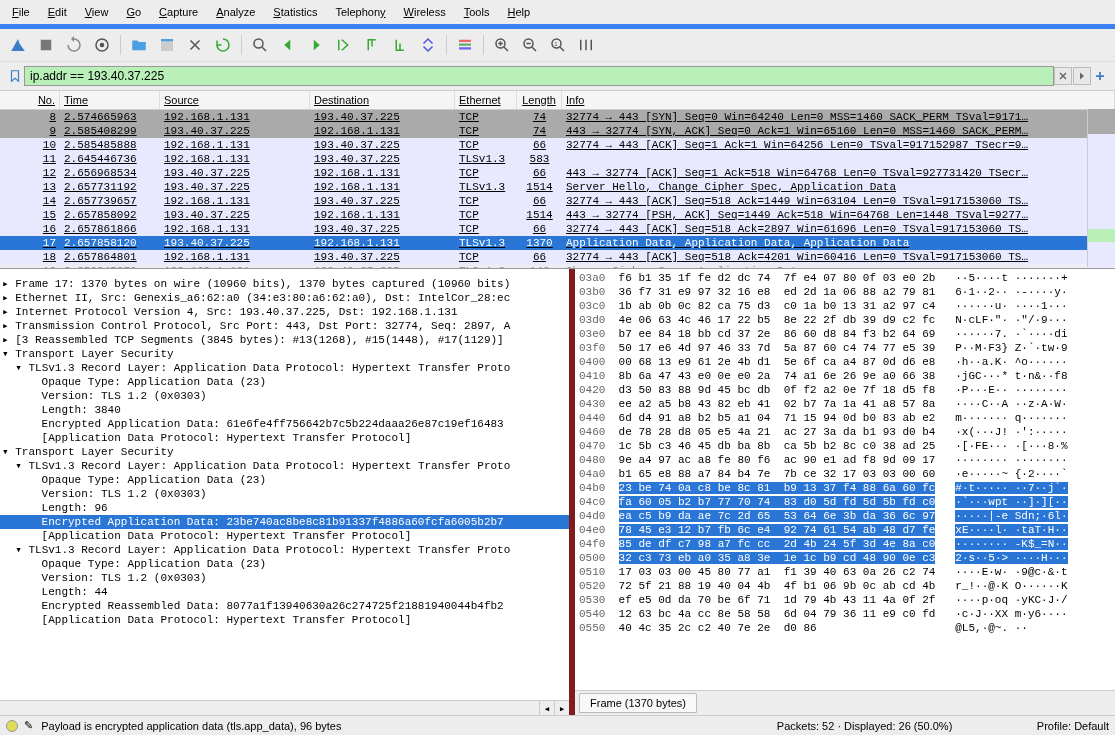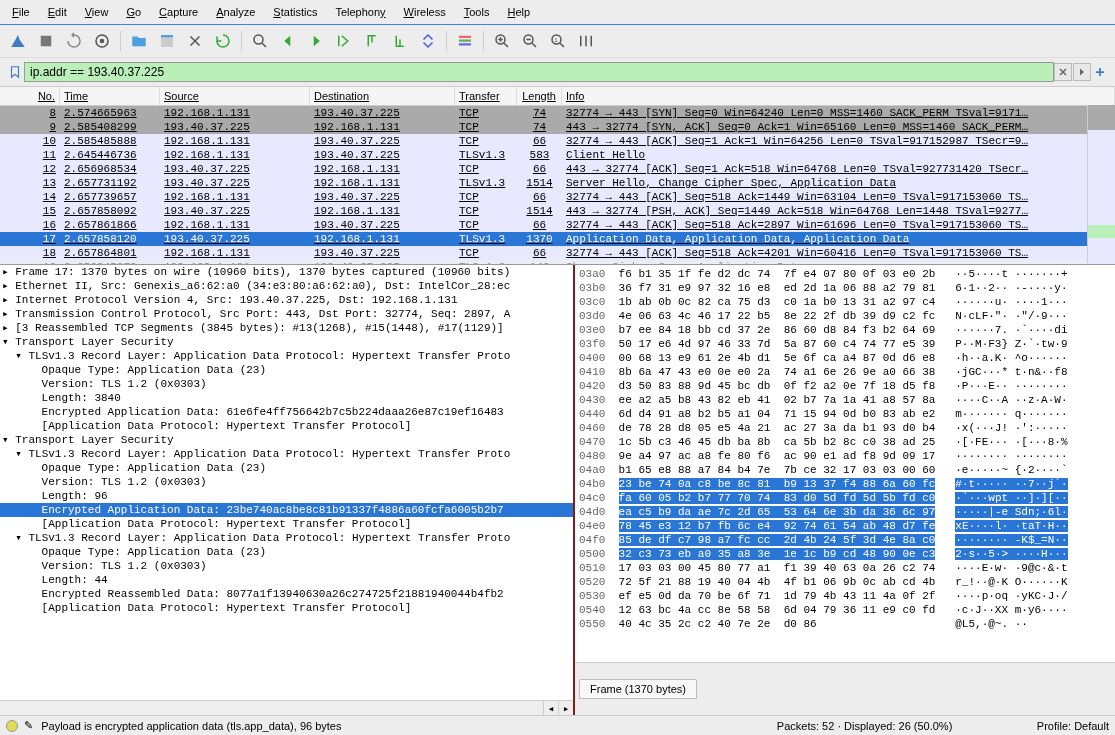--- a/index.html
+++ b/index.html
@@ -1,17 +1,17 @@
 <!DOCTYPE html>
 <html><head>
 <meta charset="utf-8">
 <style>
 * { box-sizing: border-box; margin: 0; padding: 0; }
 body { font-family: "Liberation Sans", Arial, sans-serif; font-size: 11px; background: #f0f0f0; width: 1115px; height: 735px; display: flex; flex-direction: column; overflow: hidden; }
-.menubar { background: #ededed; padding: 3px 4px; display: flex; gap: 2px; border-bottom: 1px solid #3b82f6; }
+.menubar { background: #ededed; padding: 3px 4px; display: flex; gap: 2px; border-bottom: 5px solid #3b82f6; }
 .menubar span { padding: 3px 8px; cursor: default; }
 .menubar span u { text-decoration: underline; }
 .toolbar { background: #ededed; padding: 4px 6px; display: flex; gap: 4px; align-items: center; border-bottom: 1px solid #ddd; }
 .tbtn { width: 24px; height: 24px; display: inline-flex; align-items: center; justify-content: center; border: 1px solid transparent; border-radius: 2px; cursor: pointer; }
 .tbtn svg { width: 18px; height: 18px; }
 .tsep { width: 1px; height: 20px; background: #ccc; margin: 0 2px; }
 .filterbar { background: #ededed; padding: 4px 6px; display: flex; align-items: center; gap: 0; border-bottom: 1px solid #ccc; }
 .filterbook { width: 18px; height: 18px; display: inline-flex; align-items: center; justify-content: center; }
 .filterinput { flex: 1; background: #b8f0b8; border: 1px solid #999; padding: 2px 5px; font-size: 12px; font-family: inherit; }
 .filterbtns { display: flex; gap: 1px; align-items: center; }
@@ -28,31 +28,31 @@
 .c-time { width: 100px; }
 .c-src { width: 150px; }
 .c-dst { width: 145px; }
 .c-proto { width: 62px; }
 .c-len { width: 45px; text-align: center; }
 .c-info { flex: 1; }
 .bg-gray { background: #aaaaaa; color: #000; }
 .bg-lav { background: #e8e8ff; color: #000; }
 .bg-sel { background: #2a76d6; color: #fff; }
 .lower { display: flex; flex: 1; border-top: 1px solid #999; overflow: hidden; }
-.tree { flex: 1; font-family: "Liberation Mono","DejaVu Sans Mono",monospace; font-size: 11px; padding: 0 0; overflow: hidden; border-right: 2px solid #7f1d1d; background: #fff; position: relative; }
+.tree { flex: 1; font-family: "Liberation Mono","DejaVu Sans Mono",monospace; font-size: 11px; padding: 8px 0; overflow: hidden; border-right: 6px solid #7f1d1d; background: #fff; position: relative; }
 .tree-line { white-space: pre; padding: 0px 2px; height: 14px; line-height: 14px; }
 .tree-line.sel { background: #2a76d6; color: #fff; }
 .tree .sbar { position: absolute; bottom: 0; left: 0; right: 0; height: 15px; background: #eee; border-top: 1px solid #ccc; display:flex; justify-content:flex-end;}
 .tree .sbar .ar { width:15px; height:15px; border-left:1px solid #ccc; display:flex;align-items:center;justify-content:center;}
 .hexwrap { width: 540px; display: flex; flex-direction: column; background: #fff; }
 .hex { flex: 1; font-family: "Liberation Mono","DejaVu Sans Mono",monospace; font-size: 11px; overflow: hidden; padding: 2px 4px; }
 .hex-row { white-space: pre; height: 14px; line-height: 14px; }
 .hex-off { color: #666; }
 .hex-sel { background: #2a76d6; color: #fff; }
-.hex-tabs { display: flex; border-top: 1px solid #ccc; background: #ededed; padding: 16px 4px; gap: 3px; }
+.hex-tabs { display: flex; border-top: 1px solid #ccc; background: #ededed; padding: 2px 4px; gap: 3px; }
 .hex-tab { border: 1px solid #bbb; padding: 3px 10px; background: #f8f8f8; font-size: 11px; border-radius: 2px 2px 0 0; }
 .hex-tab.active { background: #fff; }
 .status { display: flex; align-items: center; background: #ededed; border-top: 1px solid #ccc; padding: 3px 6px; font-size: 11px; }
 .status .dot { width: 12px; height: 12px; border-radius: 50%; background: #e0dc5a; border: 1px solid #999; margin-right: 6px; }
 .status .msg { flex: 1; }
 .status .pkts { width: 260px; }
 .status .prof { }
 </style>
 </head>
 <body>
@@ -217,21 +217,21 @@
       </svg>
     </span>
 </div>
 
 <div class="pkt-container">
   <div class="pkt-head">
     <div class="c-no">No.</div>
     <div class="c-time">Time</div>
     <div class="c-src">Source</div>
     <div class="c-dst">Destination</div>
-    <div class="c-proto">Transfer</div>
+    <div class="c-proto">Ethernet</div>
     <div class="c-len">Length</div>
     <div class="c-info">Info</div>
   </div>
   <div class="pkt-body" id="pkt-body">
       <div class="pkt-row bg-gray">
         <div class="c-no">8</div>
         <div class="c-time">2.574665963</div>
         <div class="c-src">192.168.1.131</div>
         <div class="c-dst">193.40.37.225</div>
         <div class="c-proto">TCP</div>
@@ -256,21 +256,20 @@
         <div class="c-len">66</div>
         <div class="c-info">32774 → 443 [ACK] Seq=1 Ack=1 Win=64256 Len=0 TSval=917152987 TSecr=9…</div>
       </div>
       <div class="pkt-row bg-lav">
         <div class="c-no">11</div>
         <div class="c-time">2.645446736</div>
         <div class="c-src">192.168.1.131</div>
         <div class="c-dst">193.40.37.225</div>
         <div class="c-proto">TLSv1.3</div>
         <div class="c-len">583</div>
-        <div class="c-info">Client Hello</div>
       </div>
       <div class="pkt-row bg-lav">
         <div class="c-no">12</div>
         <div class="c-time">2.656968534</div>
         <div class="c-src">193.40.37.225</div>
         <div class="c-dst">192.168.1.131</div>
         <div class="c-proto">TCP</div>
         <div class="c-len">66</div>
         <div class="c-info">443 → 32774 [ACK] Seq=1 Ack=518 Win=64768 Len=0 TSval=927731420 TSecr…</div>
       </div>

